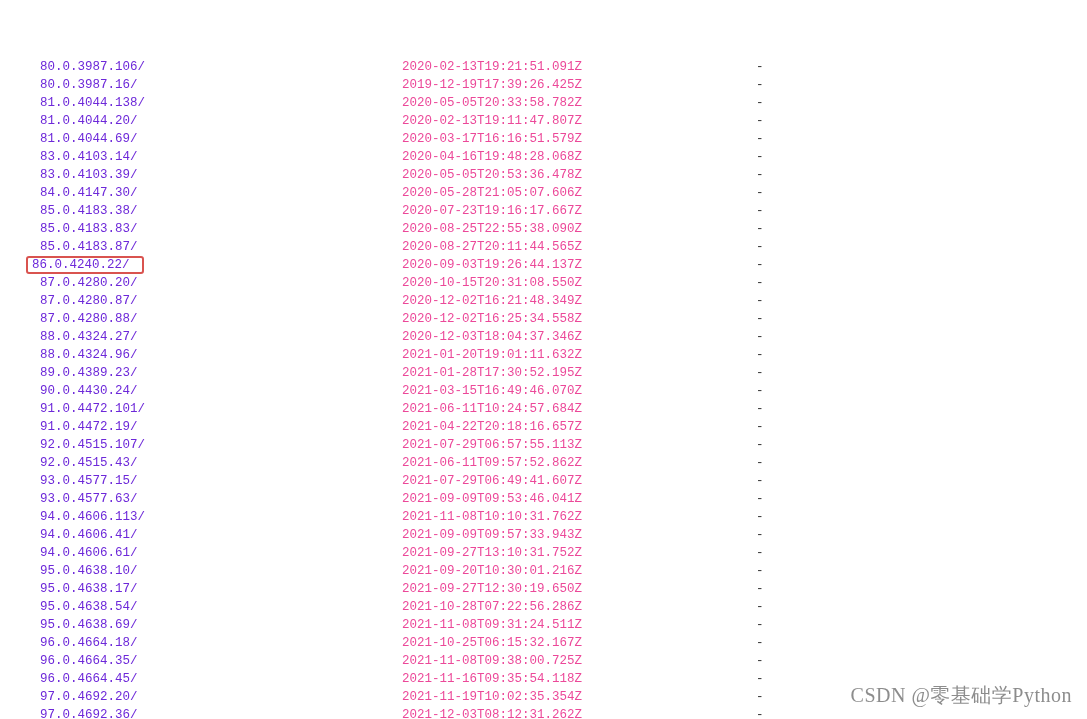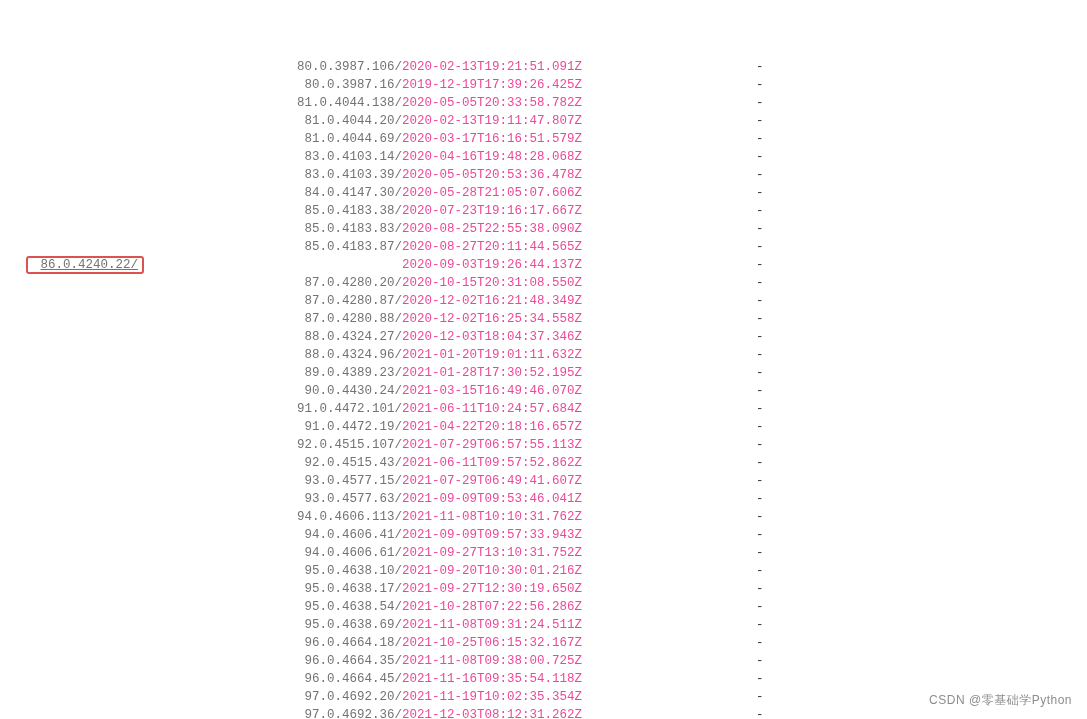--- a/index.html
+++ b/index.html
@@ -19,52 +19,50 @@
       overflow: hidden;
       width: 1087px;
       height: 719px;
     }
     .row {
       line-height: 18px;
       height: 18px;
       display: flex;
     }
     .name {
-      color: #737373;
+      color: #6d28d9;
       width: 362px;
       display: inline-block;
-      text-align: right;
     }
     .name.highlighted {
       border: 2px solid #d9534f;
       border-radius: 3px;
       padding: 0 4px;
       margin-left: -14px;
       width: 118px;
       line-height: 14px;
       height: 18px;
-      text-decoration: underline;
     }
     .row.hrow .spacer {
       width: 258px;
     }
     .date {
       color: #ec4899;
       width: 354px;
       display: inline-block;
     }
     .size {
       color: #333;
     }
     .watermark {
       position: absolute;
       right: 15px;
       bottom: 10px;
-      font-family: Liberation Sans, sans-serif;
-      font-size: 12px;
+      font-family: Liberation Serif, serif;
+      font-size: 20px;
       color: rgba(120,120,120,0.85);
       letter-spacing: 0.5px;
     }
   </style>
 </head>
 <body>
 
 
 
 <div id="listing"><div class="row"><span class="name">80.0.3987.106/</span><span class="date">2020-02-13T19:21:51.091Z</span><span class="size">-</span></div><div class="row"><span class="name">80.0.3987.16/</span><span class="date">2019-12-19T17:39:26.425Z</span><span class="size">-</span></div><div class="row"><span class="name">81.0.4044.138/</span><span class="date">2020-05-05T20:33:58.782Z</span><span class="size">-</span></div><div class="row"><span class="name">81.0.4044.20/</span><span class="date">2020-02-13T19:11:47.807Z</span><span class="size">-</span></div><div class="row"><span class="name">81.0.4044.69/</span><span class="date">2020-03-17T16:16:51.579Z</span><span class="size">-</span></div><div class="row"><span class="name">83.0.4103.14/</span><span class="date">2020-04-16T19:48:28.068Z</span><span class="size">-</span></div><div class="row"><span class="name">83.0.4103.39/</span><span class="date">2020-05-05T20:53:36.478Z</span><span class="size">-</span></div><div class="row"><span class="name">84.0.4147.30/</span><span class="date">2020-05-28T21:05:07.606Z</span><span class="size">-</span></div><div class="row"><span class="name">85.0.4183.38/</span><span class="date">2020-07-23T19:16:17.667Z</span><span class="size">-</span></div><div class="row"><span class="name">85.0.4183.83/</span><span class="date">2020-08-25T22:55:38.090Z</span><span class="size">-</span></div><div class="row"><span class="name">85.0.4183.87/</span><span class="date">2020-08-27T20:11:44.565Z</span><span class="size">-</span></div><div class="row hrow"><span class="name highlighted">86.0.4240.22/</span><span class="spacer"></span><span class="date">2020-09-03T19:26:44.137Z</span><span class="size">-</span></div><div class="row"><span class="name">87.0.4280.20/</span><span class="date">2020-10-15T20:31:08.550Z</span><span class="size">-</span></div><div class="row"><span class="name">87.0.4280.87/</span><span class="date">2020-12-02T16:21:48.349Z</span><span class="size">-</span></div><div class="row"><span class="name">87.0.4280.88/</span><span class="date">2020-12-02T16:25:34.558Z</span><span class="size">-</span></div><div class="row"><span class="name">88.0.4324.27/</span><span class="date">2020-12-03T18:04:37.346Z</span><span class="size">-</span></div><div class="row"><span class="name">88.0.4324.96/</span><span class="date">2021-01-20T19:01:11.632Z</span><span class="size">-</span></div><div class="row"><span class="name">89.0.4389.23/</span><span class="date">2021-01-28T17:30:52.195Z</span><span class="size">-</span></div><div class="row"><span class="name">90.0.4430.24/</span><span class="date">2021-03-15T16:49:46.070Z</span><span class="size">-</span></div><div class="row"><span class="name">91.0.4472.101/</span><span class="date">2021-06-11T10:24:57.684Z</span><span class="size">-</span></div><div class="row"><span class="name">91.0.4472.19/</span><span class="date">2021-04-22T20:18:16.657Z</span><span class="size">-</span></div><div class="row"><span class="name">92.0.4515.107/</span><span class="date">2021-07-29T06:57:55.113Z</span><span class="size">-</span></div><div class="row"><span class="name">92.0.4515.43/</span><span class="date">2021-06-11T09:57:52.862Z</span><span class="size">-</span></div><div class="row"><span class="name">93.0.4577.15/</span><span class="date">2021-07-29T06:49:41.607Z</span><span class="size">-</span></div><div class="row"><span class="name">93.0.4577.63/</span><span class="date">2021-09-09T09:53:46.041Z</span><span class="size">-</span></div><div class="row"><span class="name">94.0.4606.113/</span><span class="date">2021-11-08T10:10:31.762Z</span><span class="size">-</span></div><div class="row"><span class="name">94.0.4606.41/</span><span class="date">2021-09-09T09:57:33.943Z</span><span class="size">-</span></div><div class="row"><span class="name">94.0.4606.61/</span><span class="date">2021-09-27T13:10:31.752Z</span><span class="size">-</span></div><div class="row"><span class="name">95.0.4638.10/</span><span class="date">2021-09-20T10:30:01.216Z</span><span class="size">-</span></div><div class="row"><span class="name">95.0.4638.17/</span><span class="date">2021-09-27T12:30:19.650Z</span><span class="size">-</span></div><div class="row"><span class="name">95.0.4638.54/</span><span class="date">2021-10-28T07:22:56.286Z</span><span class="size">-</span></div><div class="row"><span class="name">95.0.4638.69/</span><span class="date">2021-11-08T09:31:24.511Z</span><span class="size">-</span></div><div class="row"><span class="name">96.0.4664.18/</span><span class="date">2021-10-25T06:15:32.167Z</span><span class="size">-</span></div><div class="row"><span class="name">96.0.4664.35/</span><span class="date">2021-11-08T09:38:00.725Z</span><span class="size">-</span></div><div class="row"><span class="name">96.0.4664.45/</span><span class="date">2021-11-16T09:35:54.118Z</span><span class="size">-</span></div><div class="row"><span class="name">97.0.4692.20/</span><span class="date">2021-11-19T10:02:35.354Z</span><span class="size">-</span></div><div class="row"><span class="name">97.0.4692.36/</span><span class="date">2021-12-03T08:12:31.262Z</span><span class="size">-</span></div></div>

